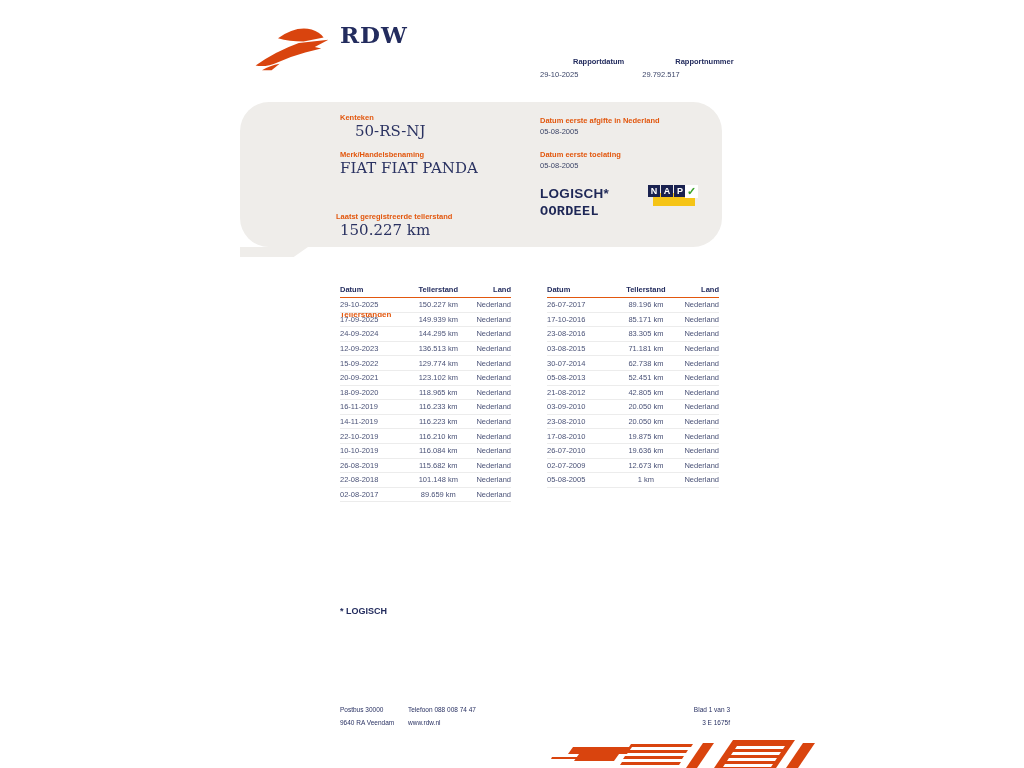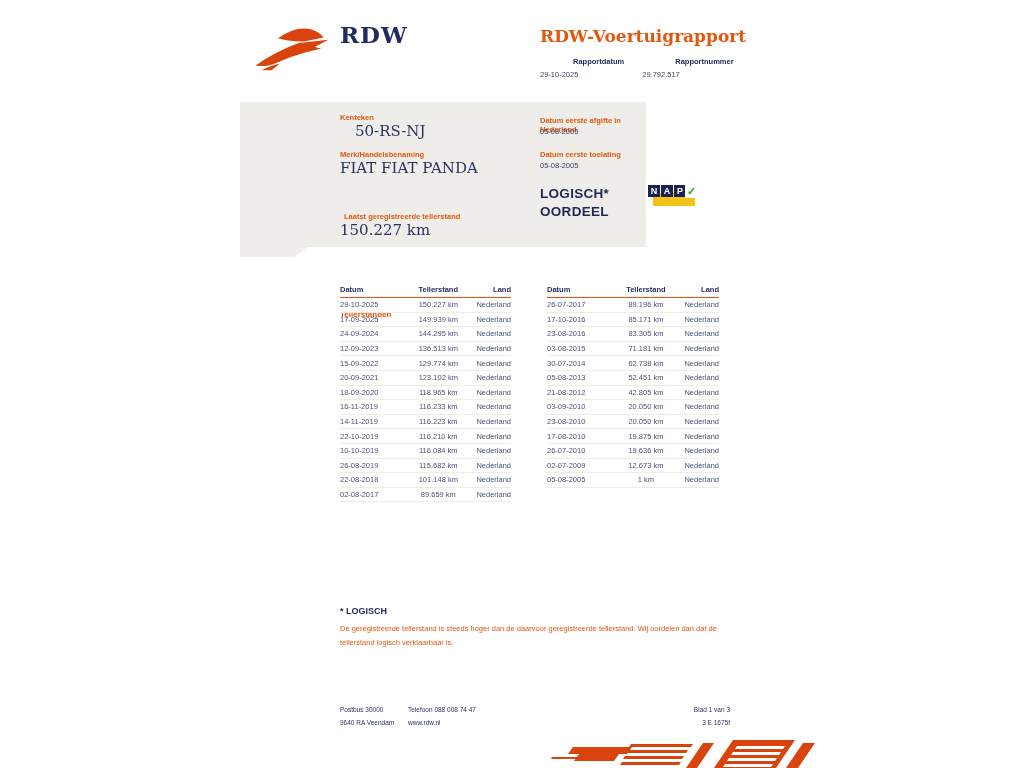--- a/index.html
+++ b/index.html
@@ -12,21 +12,21 @@
 
   
   .logo-bird { left:254px; top:22px; width:80px; height:50px; }
   .wordmark { left:340px; top:21px; font-family:"DejaVu Serif", serif; font-size:23px; font-weight:bold; color:#232C5E; letter-spacing:1px; }
   .doc-title { left:540px; top:26px; font-family:"DejaVu Serif", serif; font-size:17px; font-weight:bold; color:#E2570E; }
   .report-meta { left:540px; top:57px; display:flex; gap:18px; }
   .meta-label { font-size:7.5px; font-weight:bold; color:#232C5E;padding-left:33px; }
   .meta-value { font-size:7.5px; color:#3C4568; margin-top:4px; }
 
   
-  .graybox { left:240px; top:102px; width:406px; height:145px; background:#EFEDEA; }
+  .graybox { left:240px; top:102px; width:482px; height:145px; background:#EFEDEA;border-radius:29px; }
   .graybox::after {
     content:""; position:absolute; left:0; top:145px; width:68px; height:10px;
     background:#EFEDEA; clip-path:polygon(0 0, 100% 0, 79% 100%, 0 100%);
   }
   .lbl { font-size:7.5px; font-weight:bold; color:#E2570E; }
   .bigval { font-family:"DejaVu Serif", serif; font-size:15px; color:#2A3261; }
   .smval { font-size:7.5px; color:#3C4568; }
   .oordeel { font-size:13.5px; line-height:16px; font-weight:bold; color:#1E2756; letter-spacing:0.3px; }
 
   
@@ -66,49 +66,48 @@
 <body>
 
 <div class="page">
 
   <svg class="abs logo-bird" viewBox="0 0 100 62">
     <path fill="#D9440E" d="M30,20 Q52,4 72,9 Q82,12 87,19 L62,24 Q44,24 30,20 Z"></path>
     <path fill="#D9440E" d="M2,54 Q28,36 56,26 L93,22 L76,31 L84,33 L64,38 Q46,43 30,50 Q14,57 2,54 Z"></path>
     <path fill="#D9440E" d="M10,60 Q20,54 32,52 L22,60 Z"></path>
   </svg>
   <div class="abs wordmark">RDW</div>
-  <div class="abs doc-title">RDW-Voertuigrapport</div>
 
   <div class="abs report-meta">
     <div>
       <div class="meta-label">Rapportdatum</div>
       <div class="meta-value">29-10-2025</div>
     </div>
     <div>
       <div class="meta-label">Rapportnummer</div>
       <div class="meta-value">29.792.517</div>
     </div>
   </div>
 
   <div class="abs graybox">
     <div class="abs lbl" style="left:100px; top:11px;">Kenteken</div>
     <div class="abs bigval" style="left:115px; top:20px;">50-RS-NJ</div>
     <div class="abs lbl" style="left:100px; top:48px;">Merk/Handelsbenaming</div>
     <div class="abs bigval" style="left:100px; top:57px;">FIAT FIAT PANDA</div>
-    <div class="abs lbl" style="left:92px; top:110px;padding-left:12px;">Laatst geregistreerde tellerstand</div>
+    <div class="abs lbl" style="left:84px; top:110px;padding-left:12px;">Laatst geregistreerde tellerstand</div>
     <div class="abs bigval" style="left:100px; top:119px;">150.227 km</div>
 
     <div class="abs lbl" style="left:300px; top:14px;">Datum eerste afgifte in Nederland</div>
     <div class="abs smval" style="left:300px; top:25px;">05-08-2005</div>
     <div class="abs lbl" style="left:300px; top:48px;">Datum eerste toelating</div>
     <div class="abs smval" style="left:300px; top:59px;">05-08-2005</div>
 
     <div class="abs oordeel" style="left:300px; top:84px;">
       <div>LOGISCH*</div>
-      <div style="margin-top:2px;">OORDEEL</div>
+      <div style="margin-top:2px;font-family:Liberation Mono, monospace;">OORDEEL</div>
     </div>
 
     <div class="abs nap">
       <div class="yellow"></div>
       <div class="lbox" style="left:0px;">N</div>
       <div class="lbox" style="left:13px;">A</div>
       <div class="lbox" style="left:26px;">P</div>
       <div class="check">✓</div>
     </div>
   </div>
@@ -268,21 +267,20 @@
         </tr>
         <tr>
           <td>05-08-2005</td>
           <td>1 km</td>
           <td>Nederland</td>
         </tr>
       </tbody>
   </table>
 
   <div class="abs footnote-title">* LOGISCH</div>
-  <div class="abs footnote-text">De geregistreerde tellerstand is steeds hoger dan de daarvoor geregistreerde tellerstand. Wij oordelen dan dat de tellerstand logisch verklaarbaar is.</div>
 
   <div class="abs footer-col f1">
     <div>Postbus 30000</div>
     <div>9640 RA Veendam</div>
   </div>
   <div class="abs footer-col f2">
     <div>Telefoon 088 008 74 47</div>
     <div>www.rdw.nl</div>
   </div>
   <div class="abs footer-col f3">

